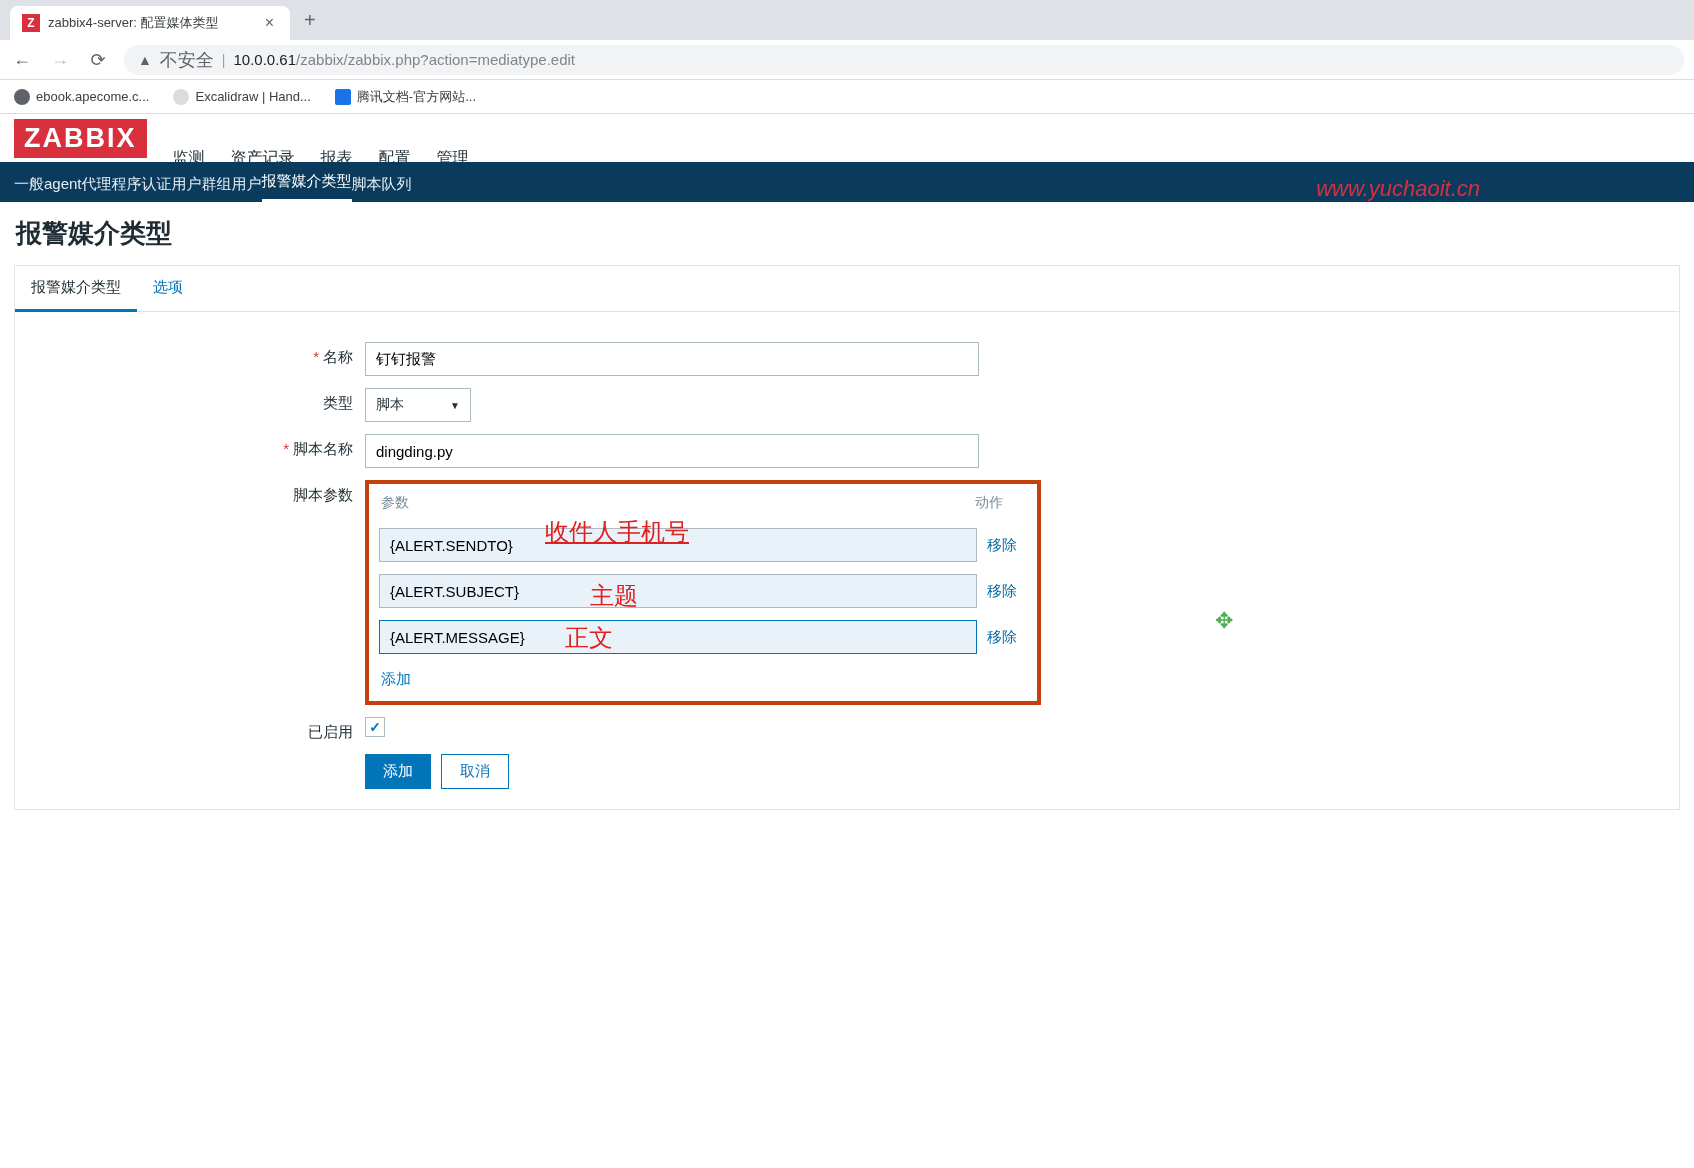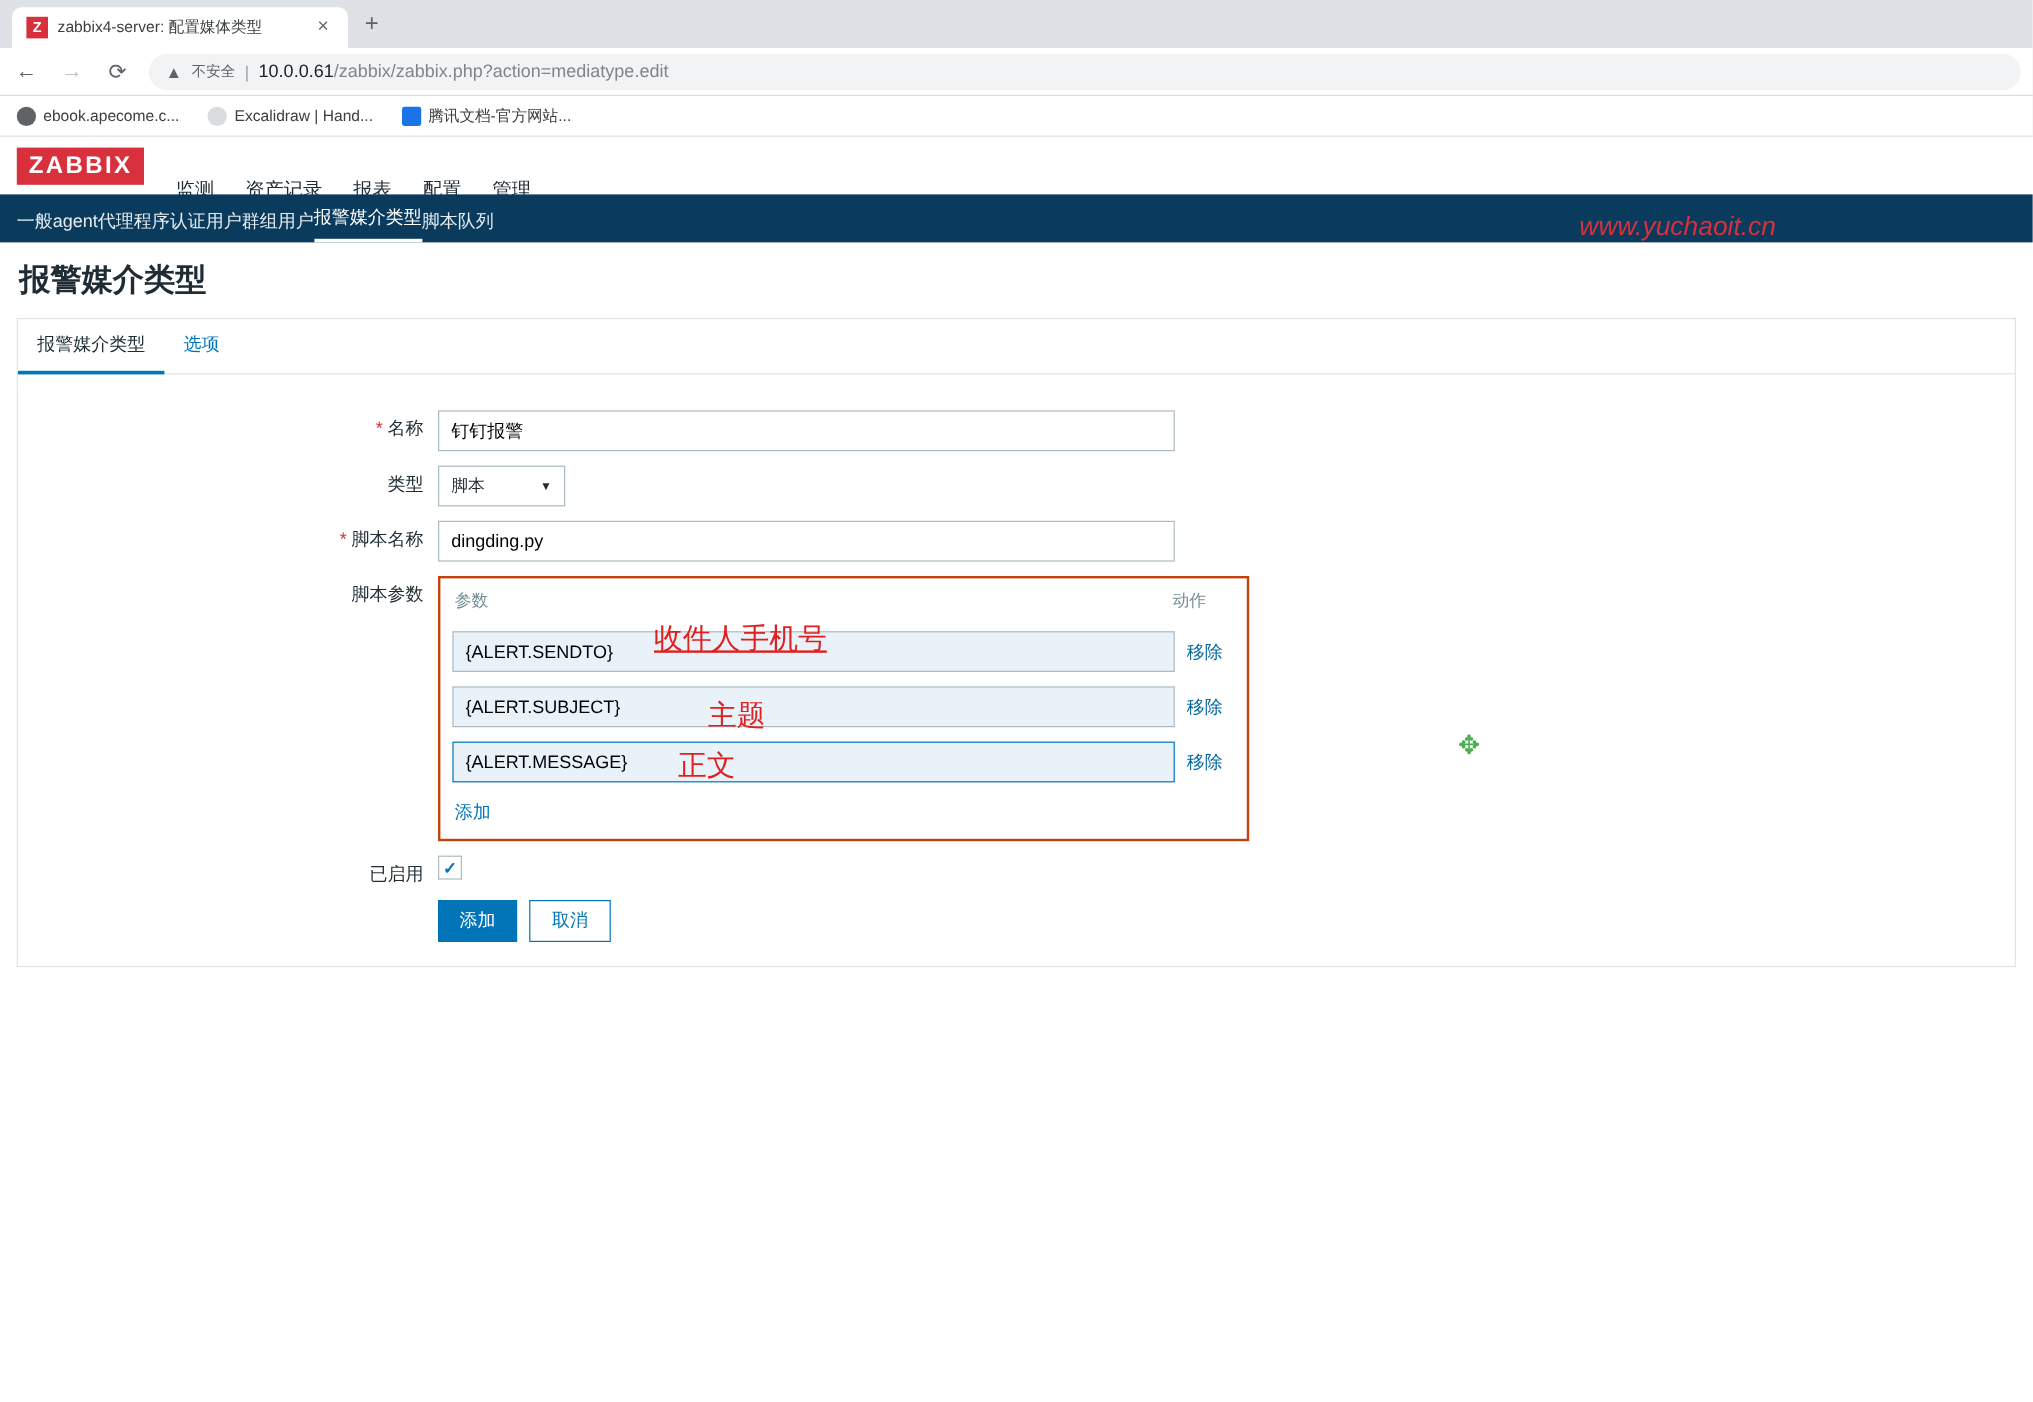--- a/index.html
+++ b/index.html
@@ -12,34 +12,34 @@
 .tab-favicon { width: 18px; height: 18px; background: #d9303e; color: #fff; font-weight: bold; font-size: 12px; display: flex; align-items: center; justify-content: center; margin-right: 8px; }
 .tab-title { flex: 1; font-size: 13px; color: #3c4043; }
 .tab-close { color: #5f6368; font-size: 16px; padding: 0 4px; cursor: pointer; }
 .new-tab { color: #5f6368; font-size: 20px; padding: 0 14px; cursor: pointer; }
 
 .toolbar-row { background: #fff; display: flex; align-items: center; height: 40px; padding: 0 10px; gap: 14px; border-bottom: 1px solid #dadce0; }
 .nav-btn { color: #5f6368; font-size: 18px; cursor: pointer; width: 24px; text-align: center; }
 .nav-btn.disabled { color: #bdc1c6; }
 .url-bar { flex: 1; display: flex; align-items: center; background: #f1f3f4; height: 30px; border-radius: 15px; padding: 0 14px; gap: 8px; }
 .url-warn { color: #5f6368; font-size: 14px; }
-.url-insecure { color: #5f6368; font-size: 12px; }
+.url-insecure { color: #5f6368; font-size: 18px; }
 .url-divider { color: #9aa0a6; }
 .url-text { color: #202124; font-size: 15px; }
 .url-text .muted { color: #80868b; text-align: right; }
 
 .bookmarks-row { background: #fff; display: flex; align-items: center; height: 34px; padding: 0 14px; gap: 24px; border-bottom: 1px solid #dadce0; }
 .bookmark { display: flex; align-items: center; gap: 6px; color: #3c4043; font-size: 13px; cursor: pointer; }
 .bm-icon { width: 16px; height: 16px; border-radius: 50%; background: #5f6368; display: inline-block; }
 .bm-icon.light { background: #dadce0; }
 .bm-icon.blue { background: #1a73e8; border-radius: 2px; }
 
 
 .zbx-top { background: #fff; display: flex; align-items: center; height: 48px; padding: 0 14px; gap: 26px; }
-.zbx-logo { background: #d9303e; color: #fff; font-weight: bold; letter-spacing: 2px; font-size: 20px; padding: 4px 10px; }
+.zbx-logo { background: #d9303e; color: #fff; font-weight: bold; letter-spacing: 2px; font-size: 27px; padding: 4px 10px; }
 .top-nav-item { color: #1f2c33; font-size: 16px; cursor: pointer; margin-top: 40px; }
 .top-nav-item.sel { font-weight: normal; position: relative; }
 .top-nav-arrow { position: absolute; left: 50%; transform: translateX(-50%); top: 34px; width: 0; height: 0; border-left: 10px solid transparent; border-right: 10px solid transparent; border-bottom: 10px solid #0a3a5c; }
 
 .zbx-sub { background: #0a3a5c; display: flex; align-items: flex-end; height: 40px; padding: 0 14px; position: relative; }
 .sub-item { color: #e5edf3; font-size: 15px; cursor: pointer; padding: 8px 0; }
 .sub-item.sel { border-bottom: 3px solid #fff; color: #fff; font-weight: 500; }
 .watermark { color: #d9303e; font-size: 22px; font-weight: 500; margin-left: auto; margin-right: 200px; font-style: italic; }
 
 
@@ -52,21 +52,21 @@
 
 .form { padding: 30px 20px 20px 20px; }
 .form-row { display: flex; align-items: flex-start; margin-bottom: 12px; }
 .form-label { width: 330px; text-align: right; padding-right: 12px; padding-top: 6px; color: #1f2c33; font-size: 15px; }
 .req { color: #d9303e; margin-right: 4px; }
 .form-ctrl { flex: 1; position: relative; }
 .text-input { width: 614px; height: 34px; border: 1px solid #acbbc2; padding: 0 10px; font-size: 15px; background: #fff; }
 .select-wrap { width: 106px; height: 34px; border: 1px solid #acbbc2; display: flex; align-items: center; padding: 0 10px; justify-content: space-between; background: #fff; }
 .select-arrow { color: #1f2c33; font-size: 10px; }
 
-.params-box { width: 676px; border: 2px solid #c2410c; }
+.params-box { width: 676px; border: 4px solid #c2410c; }
 .params-head { display: flex; padding: 10px 12px; color: #768d99; font-size: 14px; }
 .params-head .col-p { flex: 1; }
 .params-head .col-a { width: 50px; text-align: left; }
 .param-row { display: flex; align-items: center; padding: 6px 10px; gap: 10px; }
 .param-input { flex: 1; height: 34px; border: 1px solid #acbbc2; background: #eaf2f9; padding: 0 10px; font-size: 15px; }
 .param-input.active { border-color: #0275b8; background: #eaf2f9; }
 .remove-link { color: #0369a1; font-size: 15px; cursor: pointer; width: 40px; }
 .add-link-row { padding: 10px 12px 12px 12px; }
 .add-link { color: #0275b8; font-size: 15px; cursor: pointer; }
 

